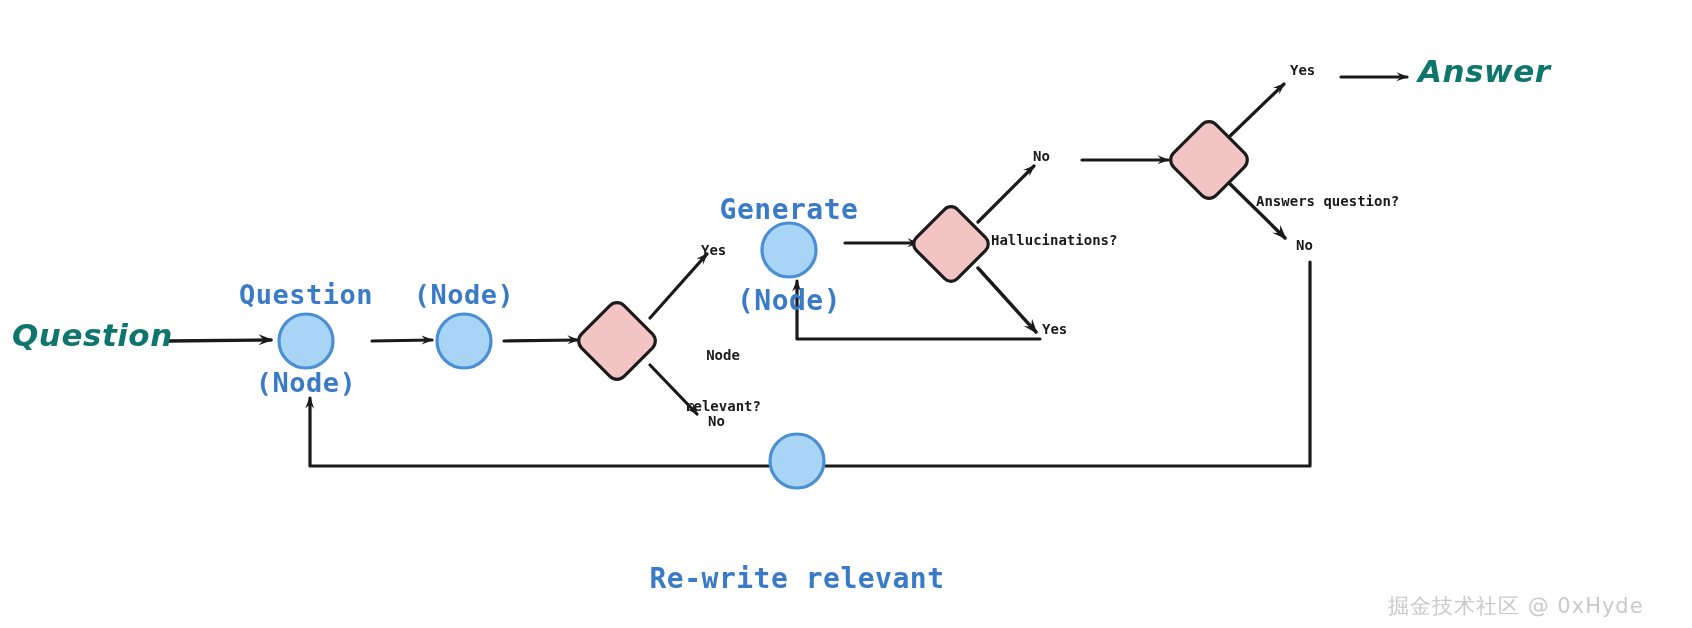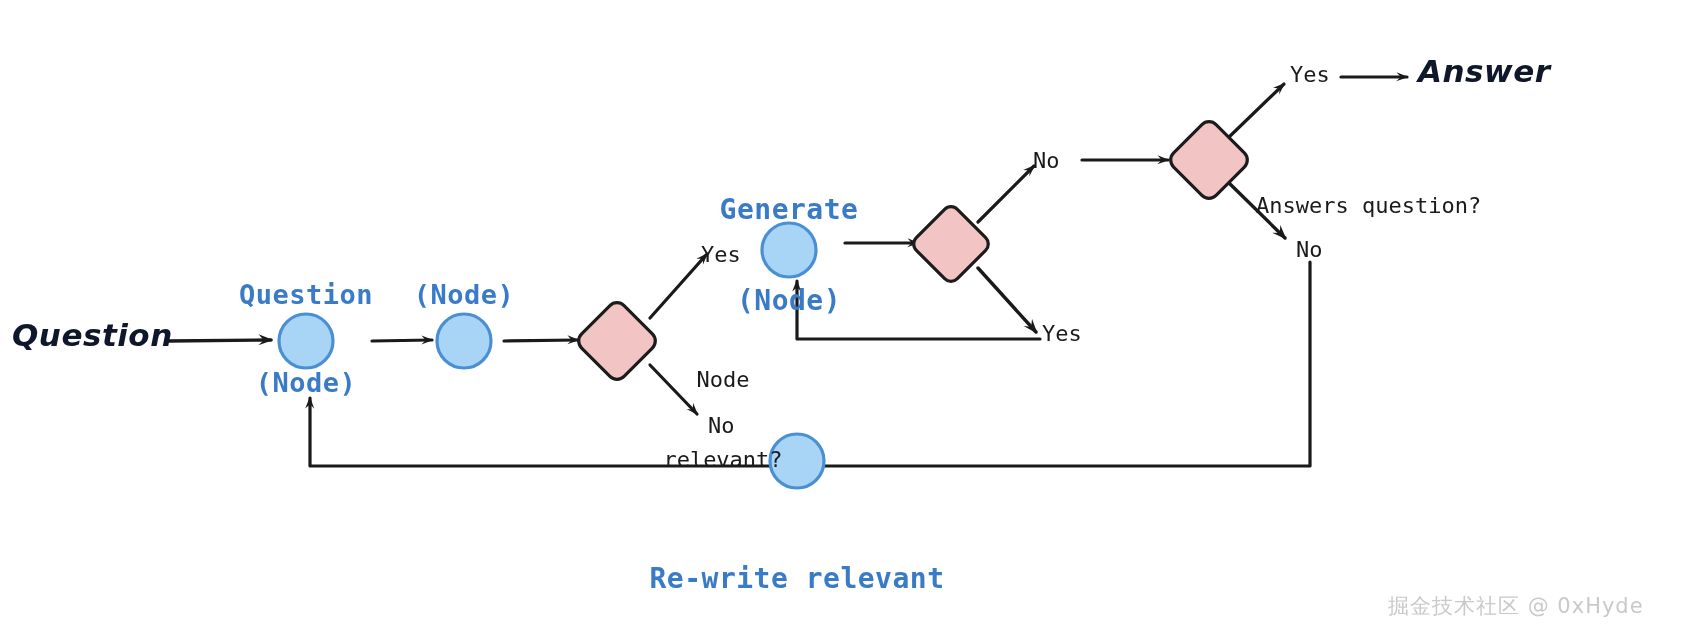--- a/index.html
+++ b/index.html
@@ -15,27 +15,27 @@
   .node-label{
     font-family:"DejaVu Sans Mono", monospace;
     color:#3a7bc8;font-weight:700;text-align:center;
     letter-spacing:0.5px;
   }
   .node-label.big{font-size:27px;}
   .node-label.xbig{font-size:28px;}
 
   .edge-label{
     font-family:"DejaVu Sans Mono", monospace;
-    color:#1a1a1a;font-size:22px;font-weight:400;text-align:center;
+    color:#1a1a1a;font-size:14px;font-weight:700;text-align:center;
   }
   .edge-label.two{line-height:1.22;}
 
   .hand{
     font-family:"DejaVu Sans", sans-serif;
-    color:#0f172a;font-size:31px;font-weight:600;
+    color:#0f766e;font-size:31px;font-weight:600;
     font-style:italic;letter-spacing:0.5px;
   }
 
   .watermark{
     font-family:"DejaVu Sans", sans-serif;
     color:#c9c9c9;font-size:21px;letter-spacing:1px;
     position:absolute;white-space:nowrap;
   }
 </style>
 </head>
@@ -125,20 +125,21 @@
   <div class="lbl node-label xbig" style="left:597px;top:504px;width:400px;">
     <div>Re-write relevant</div>
     
   </div>
 
   <div class="lbl edge-label two" style="left:662px;top:313px;width:122px;">
     <div>Node</div>
     <div>relevant?</div>
   </div>
 
+  <div class="lbl edge-label" style="left:991px;top:233px;">Hallucinations?</div>
 
   <div class="lbl edge-label" style="left:1256px;top:146px;margin-top:48px;">Answers question?</div>
 
   <div class="lbl edge-label" style="left:701px;top:243px;">Yes</div>
 
   <div class="lbl edge-label" style="left:708px;top:414px;">No</div>
 
   <div class="lbl edge-label" style="left:1033px;top:149px;">No</div>
 
   <div class="lbl edge-label" style="left:1042px;top:322px;">Yes</div>

